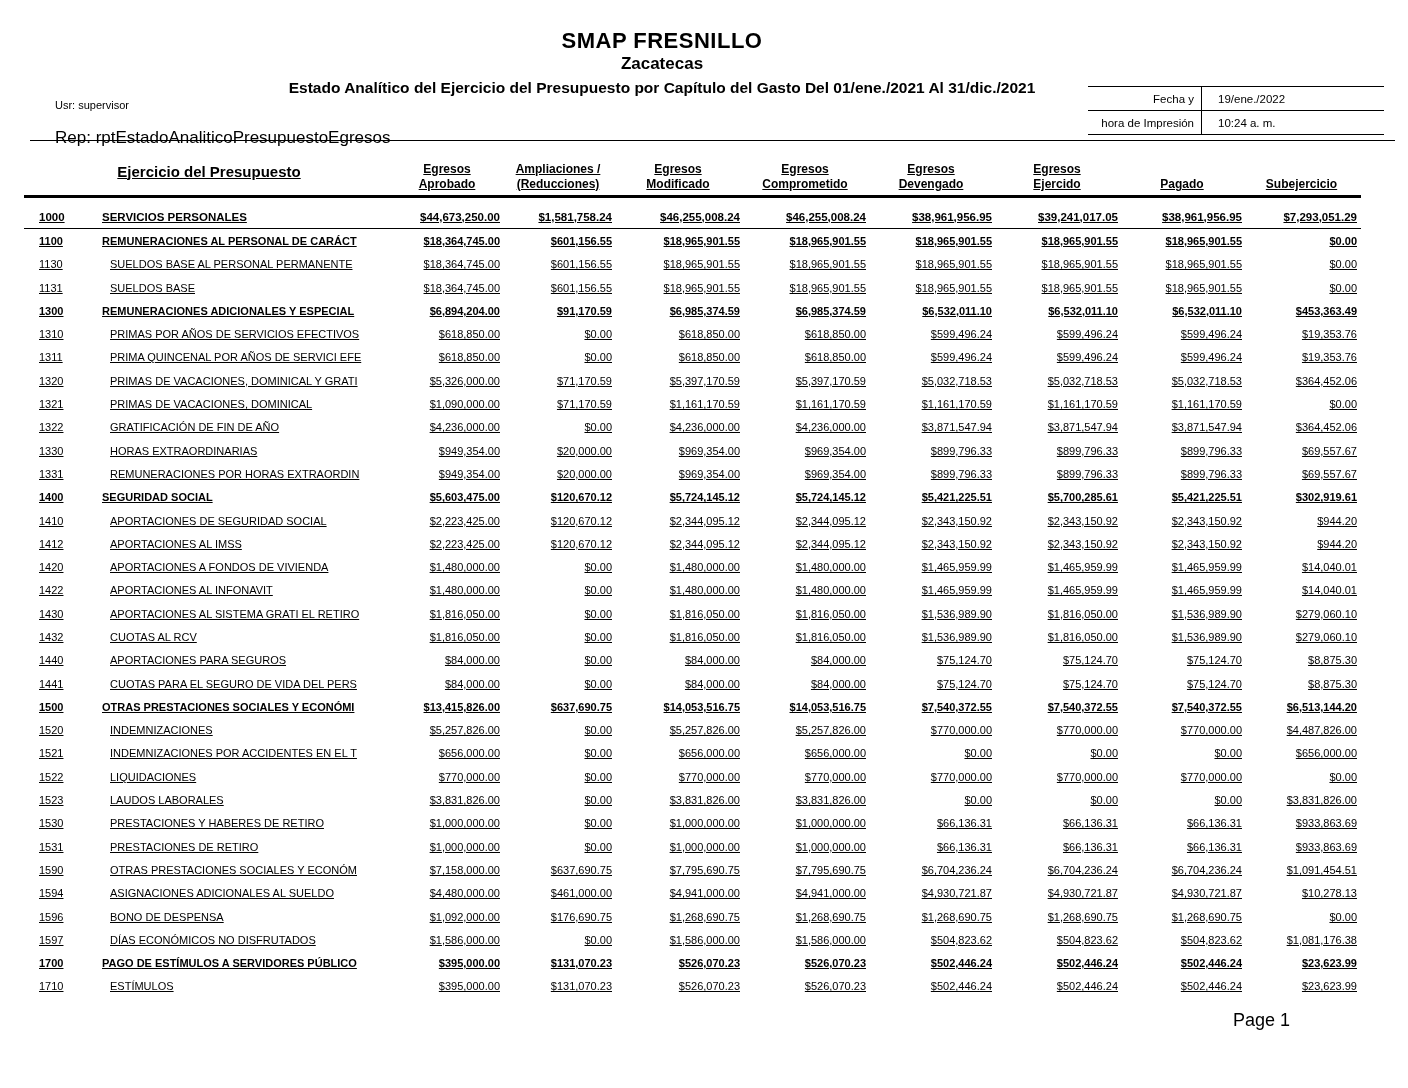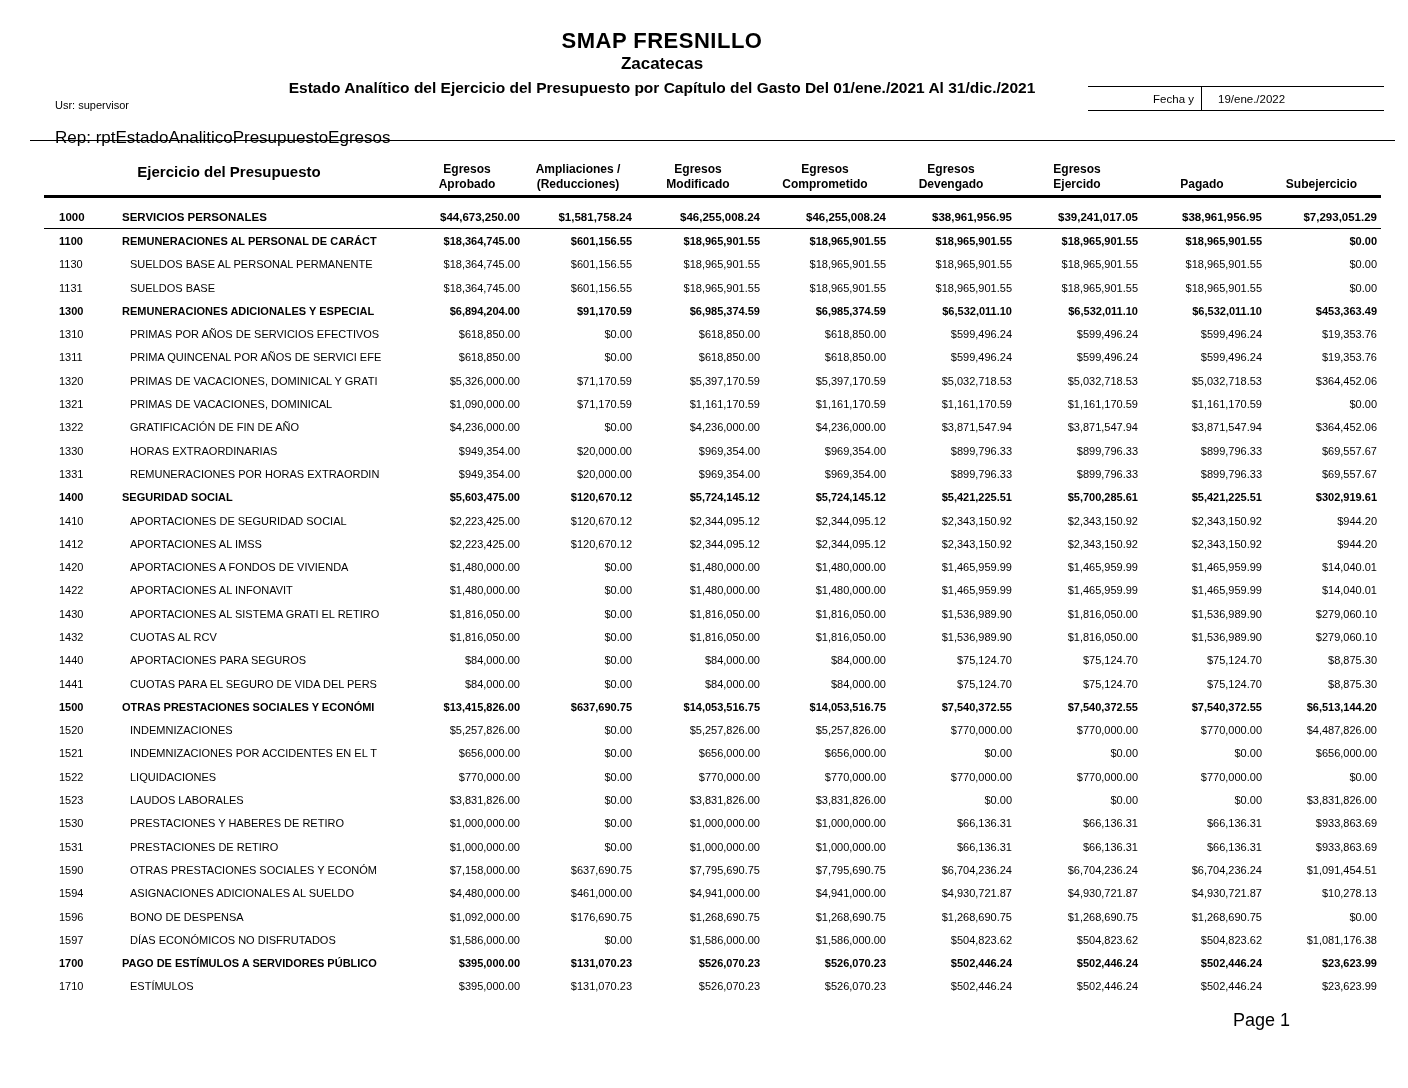--- a/index.html
+++ b/index.html
@@ -34,21 +34,21 @@
   }
   .pb-label { text-align:right; padding-right:7px; }
   .pb-value { border-left:1px solid #000; height:100%; display:flex; align-items:center; padding-left:16px; }
 
   .header-rule {
     position:absolute; left:30px; right:13px; top:140px;
     border-top:1.5px solid #000;
   }
 
   
-  .table { position:absolute; left:44px; top:149px; width:1337px; }
+  .table { position:absolute; left:24px; top:149px; width:1337px;text-decoration:underline; }
   .grid-cols {
     display:grid;
     grid-template-columns:70px 300px 110px 112px 128px 126px 126px 126px 124px 115px;
   }
   .thead {
     border-bottom:3px solid #000;
     height:44px;
     padding-bottom:2px;
   }
   .thead .group-title {
@@ -85,20 +85,24 @@
     <div class="report-title">Estado Analítico del Ejercicio del Presupuesto por Capítulo del Gasto Del 01/ene./2021 Al 31/dic./2021</div>
   </div>
 
   <div class="usr">Usr: supervisor</div>
   <div class="rep">Rep: rptEstadoAnaliticoPresupuestoEgresos</div>
 
   <div class="printbox">
     <div class="pb-row">
       <span class="pb-label">Fecha y</span>
       <span class="pb-value">19/ene./2022</span>
+    </div>
+    <div class="pb-row">
+      <span class="pb-label">hora de Impresión</span>
+      <span class="pb-value">10:24 a. m.</span>
     </div>
   </div>
 
   <div class="header-rule"></div>
 
   <div class="table">
     <div class="thead grid-cols">
       <div class="group-title">Ejercicio del Presupuesto</div>
       <div class="colh">
         <span>Egresos</span>

